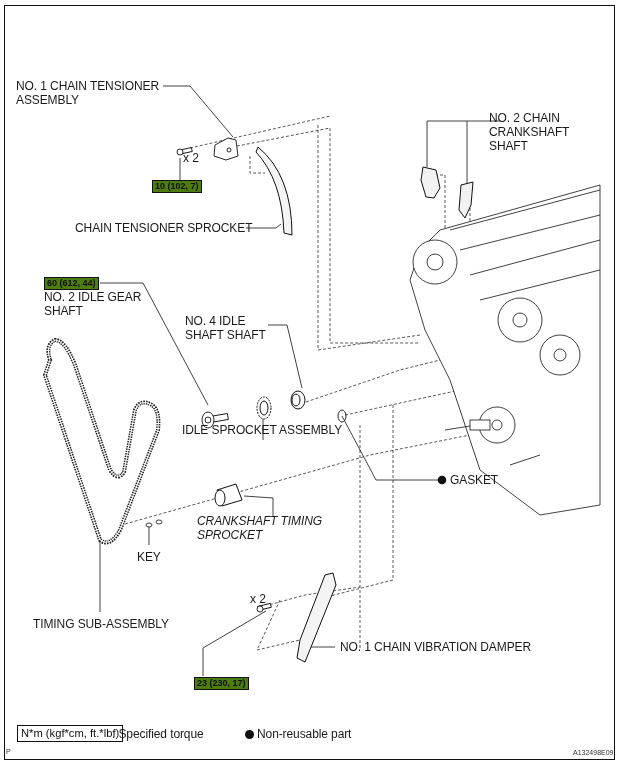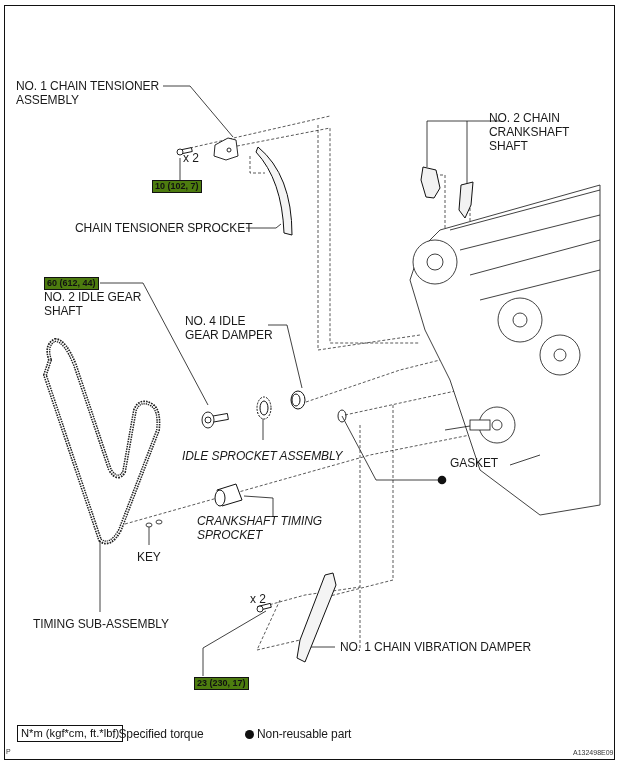--- a/index.html
+++ b/index.html
@@ -143,24 +143,24 @@
   <div>SHAFT</div>
 </div>
 
 <div class="torque" style="left:44px;top:277px;">60 (612, 44)</div>
 <div class="lbl" style="left:44px;top:290px;">
   <div>NO. 2 IDLE GEAR</div>
   <div>SHAFT</div>
 </div>
 <div class="lbl" style="left:185px;top:314px;">
   <div>NO. 4 IDLE</div>
-  <div>GEAR DAMPER</div>
+  <div>SHAFT SHAFT</div>
 </div>
-<div class="lbl" style="left:182px;top:449px;font-style:italic;">IDLE SPROCKET ASSEMBLY</div>
-<div class="lbl" style="left:450px;top:456px;">GASKET</div>
+<div class="lbl" style="left:182px;top:423px;">IDLE SPROCKET ASSEMBLY</div>
+<div class="lbl" style="left:450px;top:473px;">GASKET</div>
 <div class="lbl" style="left:197px;top:514px;font-style:italic;">
   <div>CRANKSHAFT TIMING</div>
   <div>SPROCKET</div>
 </div>
 <div class="lbl" style="left:137px;top:550px;">KEY</div>
 <div class="lbl" style="left:33px;top:617px;">TIMING SUB-ASSEMBLY</div>
 <div class="lbl" style="left:250px;top:592px;">x 2</div>
 <div class="torque" style="left:174px;top:677px;margin-left:20px;">23 (230, 17)</div>
 <div class="lbl" style="left:340px;top:640px;">NO. 1 CHAIN VIBRATION DAMPER</div>
 

